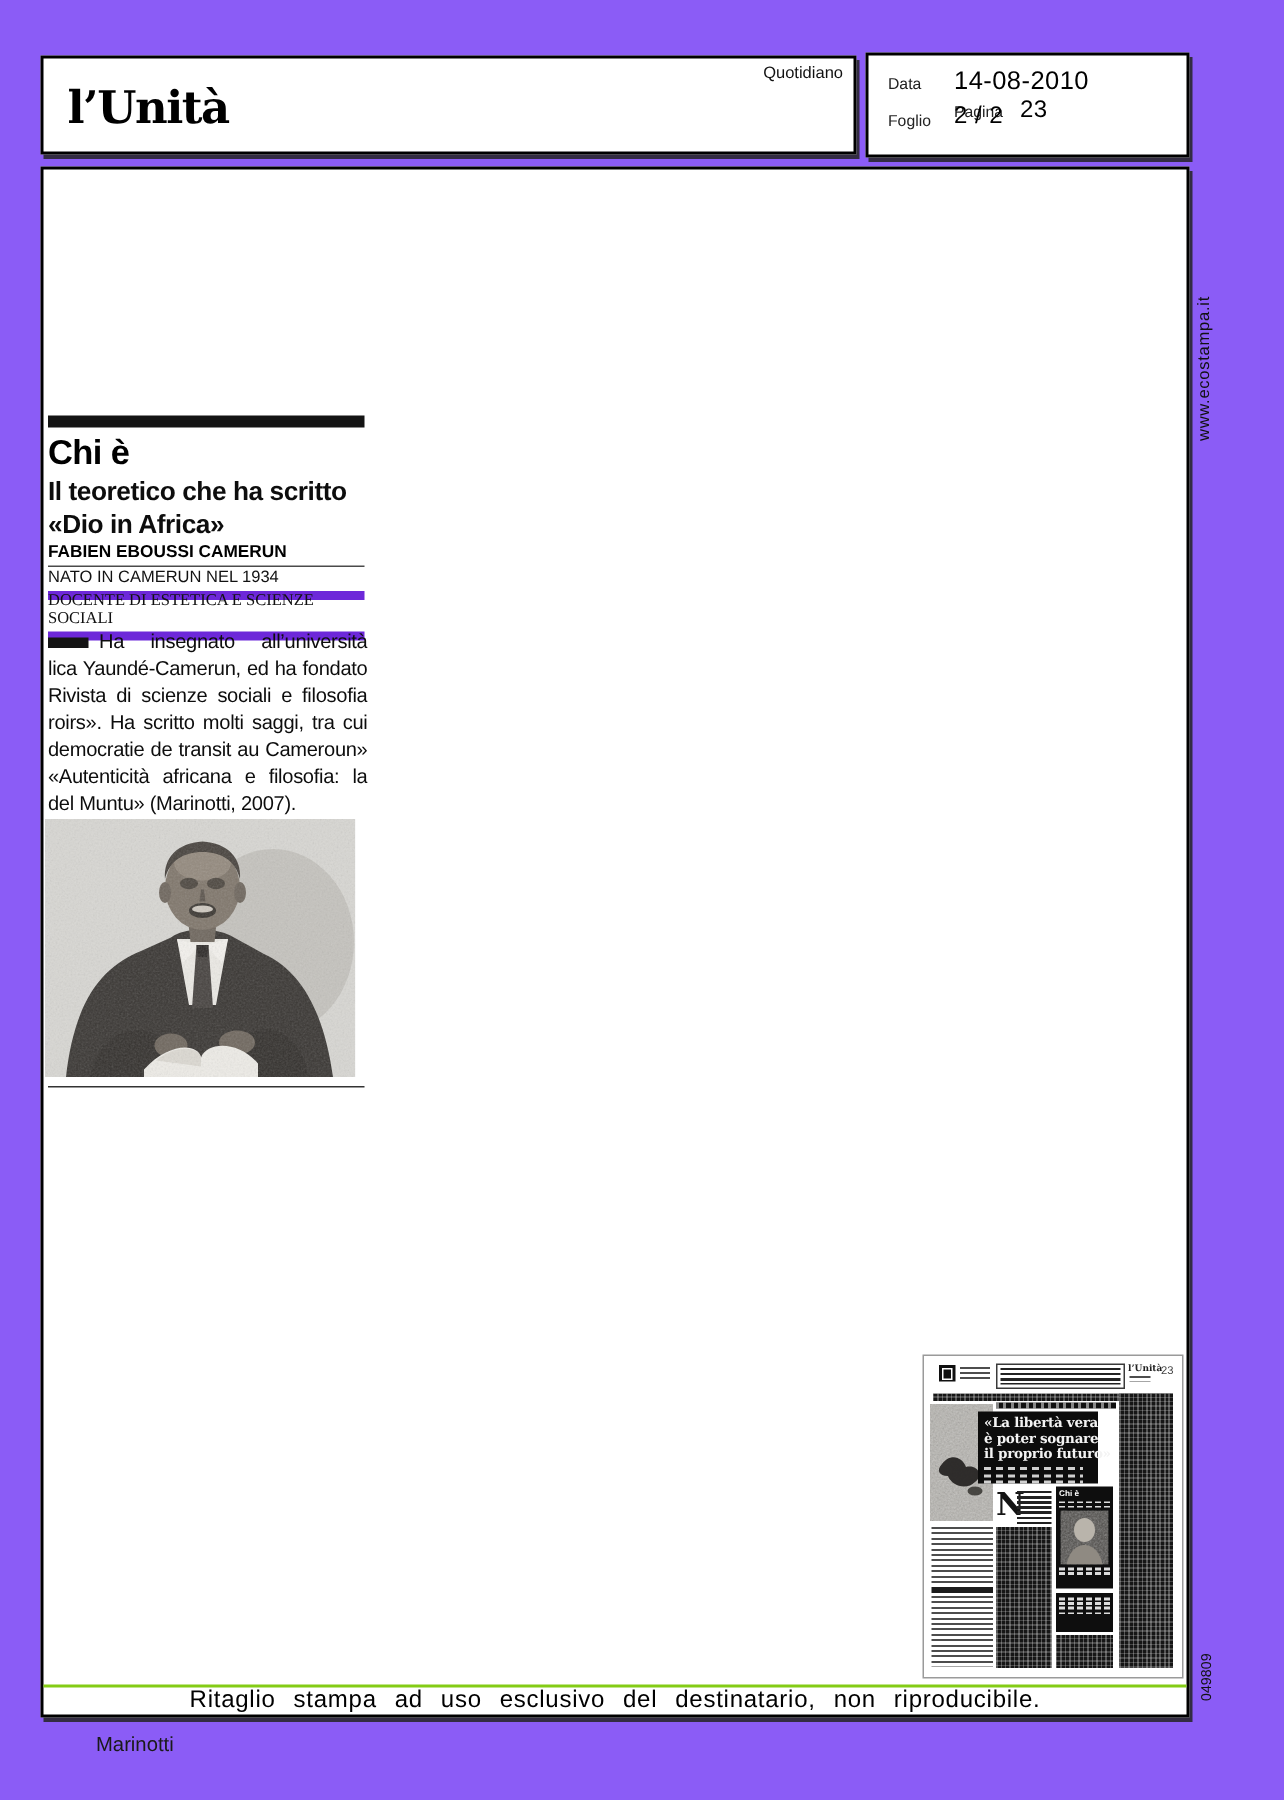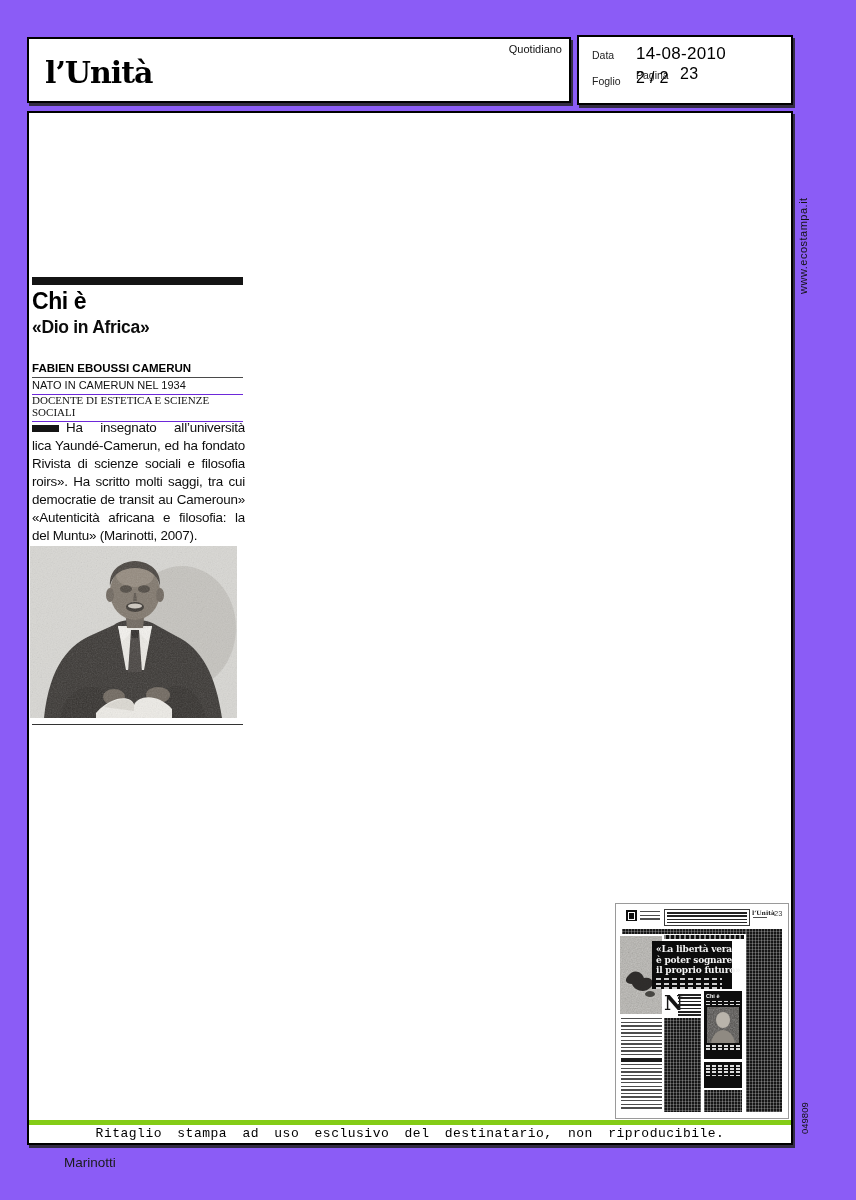--- a/index.html
+++ b/index.html
@@ -39,37 +39,37 @@
           border-bottom:1px solid #4a4a4a;line-height:20px;}
 
   .black-bar{position:absolute;left:3px;top:164px;width:211px;height:8px;background:#141414;}
   .chi-e{position:absolute;left:3px;top:175px;font-size:23px;font-weight:700;
          letter-spacing:-.4px;color:#000;}
   .sub{position:absolute;left:3px;top:204px;width:211px;font-size:17.5px;font-weight:700;
        letter-spacing:-.3px;line-height:21.5px;color:#0d0d0d;}
   .fact-name{position:absolute;left:3px;top:249px;width:211px;font-size:11.5px;font-weight:700;
              letter-spacing:0;padding-bottom:3px;border-bottom:1px solid #4a4a4a;color:#000;}
   .fact{position:absolute;left:3px;width:211px;font-size:11px;padding-bottom:3px;
-        border-bottom:1px solid #6d28d9;color:#111;}
+        border-bottom:6px solid #6d28d9;color:#111;}
   .fact.f1{top:266px;} .fact.f2{top:281px;font-family:Liberation Serif, serif;}
 
   .bio{position:absolute;left:3px;top:306px;width:213px;font-size:13.4px;
        letter-spacing:-.2px;color:#0d0d0d;}
   .bio-line{height:18px;line-height:18px;overflow:hidden;white-space:nowrap;}
   .bio-line.just{text-align:justify;white-space:normal;}
   .bio-line.just::after{content:"";display:inline-block;width:100%;height:0;}
   .lead-bar{display:inline-block;width:27px;height:7px;background:#141414;
             margin-right:7px;vertical-align:middle;}
 
   .photo{position:absolute;left:1px;top:433px;width:207px;height:172px;overflow:hidden;}
   .photo-rule{position:absolute;left:3px;top:611px;width:211px;border-top:1.5px solid #333;}
 
   
-  .strip{position:absolute;left:0;bottom:0;width:100%;height:18px;border-top:5px solid #84cc16;
-         font-family:Liberation Mono, monospace;font-size:13px;line-height:17px;
+  .strip{position:absolute;left:0;bottom:0;width:100%;height:18px;border-top:2px solid #84cc16;
+         font-family:Liberation Sans, sans-serif;font-size:16px;line-height:17px;
          text-align:center;word-spacing:7px;letter-spacing:.5px;color:#000;}
 
   .publisher{position:absolute;left:64px;top:1155px;font-size:13.5px;color:#1a1a1a;}
 
   
   .thumb{position:absolute;left:586px;top:790px;width:172px;height:214px;
          border:1px solid #9a9a9a;background:#fff;}
   .t-logo{position:absolute;left:10px;top:6px;width:11px;height:11px;background:#101010;}
   .t-logo::after{content:"";position:absolute;left:2px;top:2px;width:5px;height:6px;
                  border:1px solid #fff;}
@@ -152,20 +152,21 @@
 
   <div class="v-site">www.ecostampa.it</div>
   <div class="v-code">049809</div>
 
   <div class="main-box">
 
 
     <div class="black-bar"></div>
     <div class="chi-e">Chi è</div>
     <div class="sub">
+      <div>Il teoretico che ha scritto</div>
       <div>«Dio in Africa»</div>
     </div>
     <div class="fact-name">FABIEN EBOUSSI CAMERUN</div>
     <div class="fact f1">NATO IN CAMERUN NEL 1934</div>
     <div class="fact f2">DOCENTE DI ESTETICA E SCIENZE SOCIALI</div>
 
     <div class="bio">
       <div class="bio-line just"><span class="lead-bar"></span><span>Ha insegnato all’università catto-</span></div>
       <div class="bio-line just">lica Yaundé-Camerun, ed ha fondato la</div>
       <div class="bio-line just">Rivista di scienze sociali e filosofia «Ter-</div>

